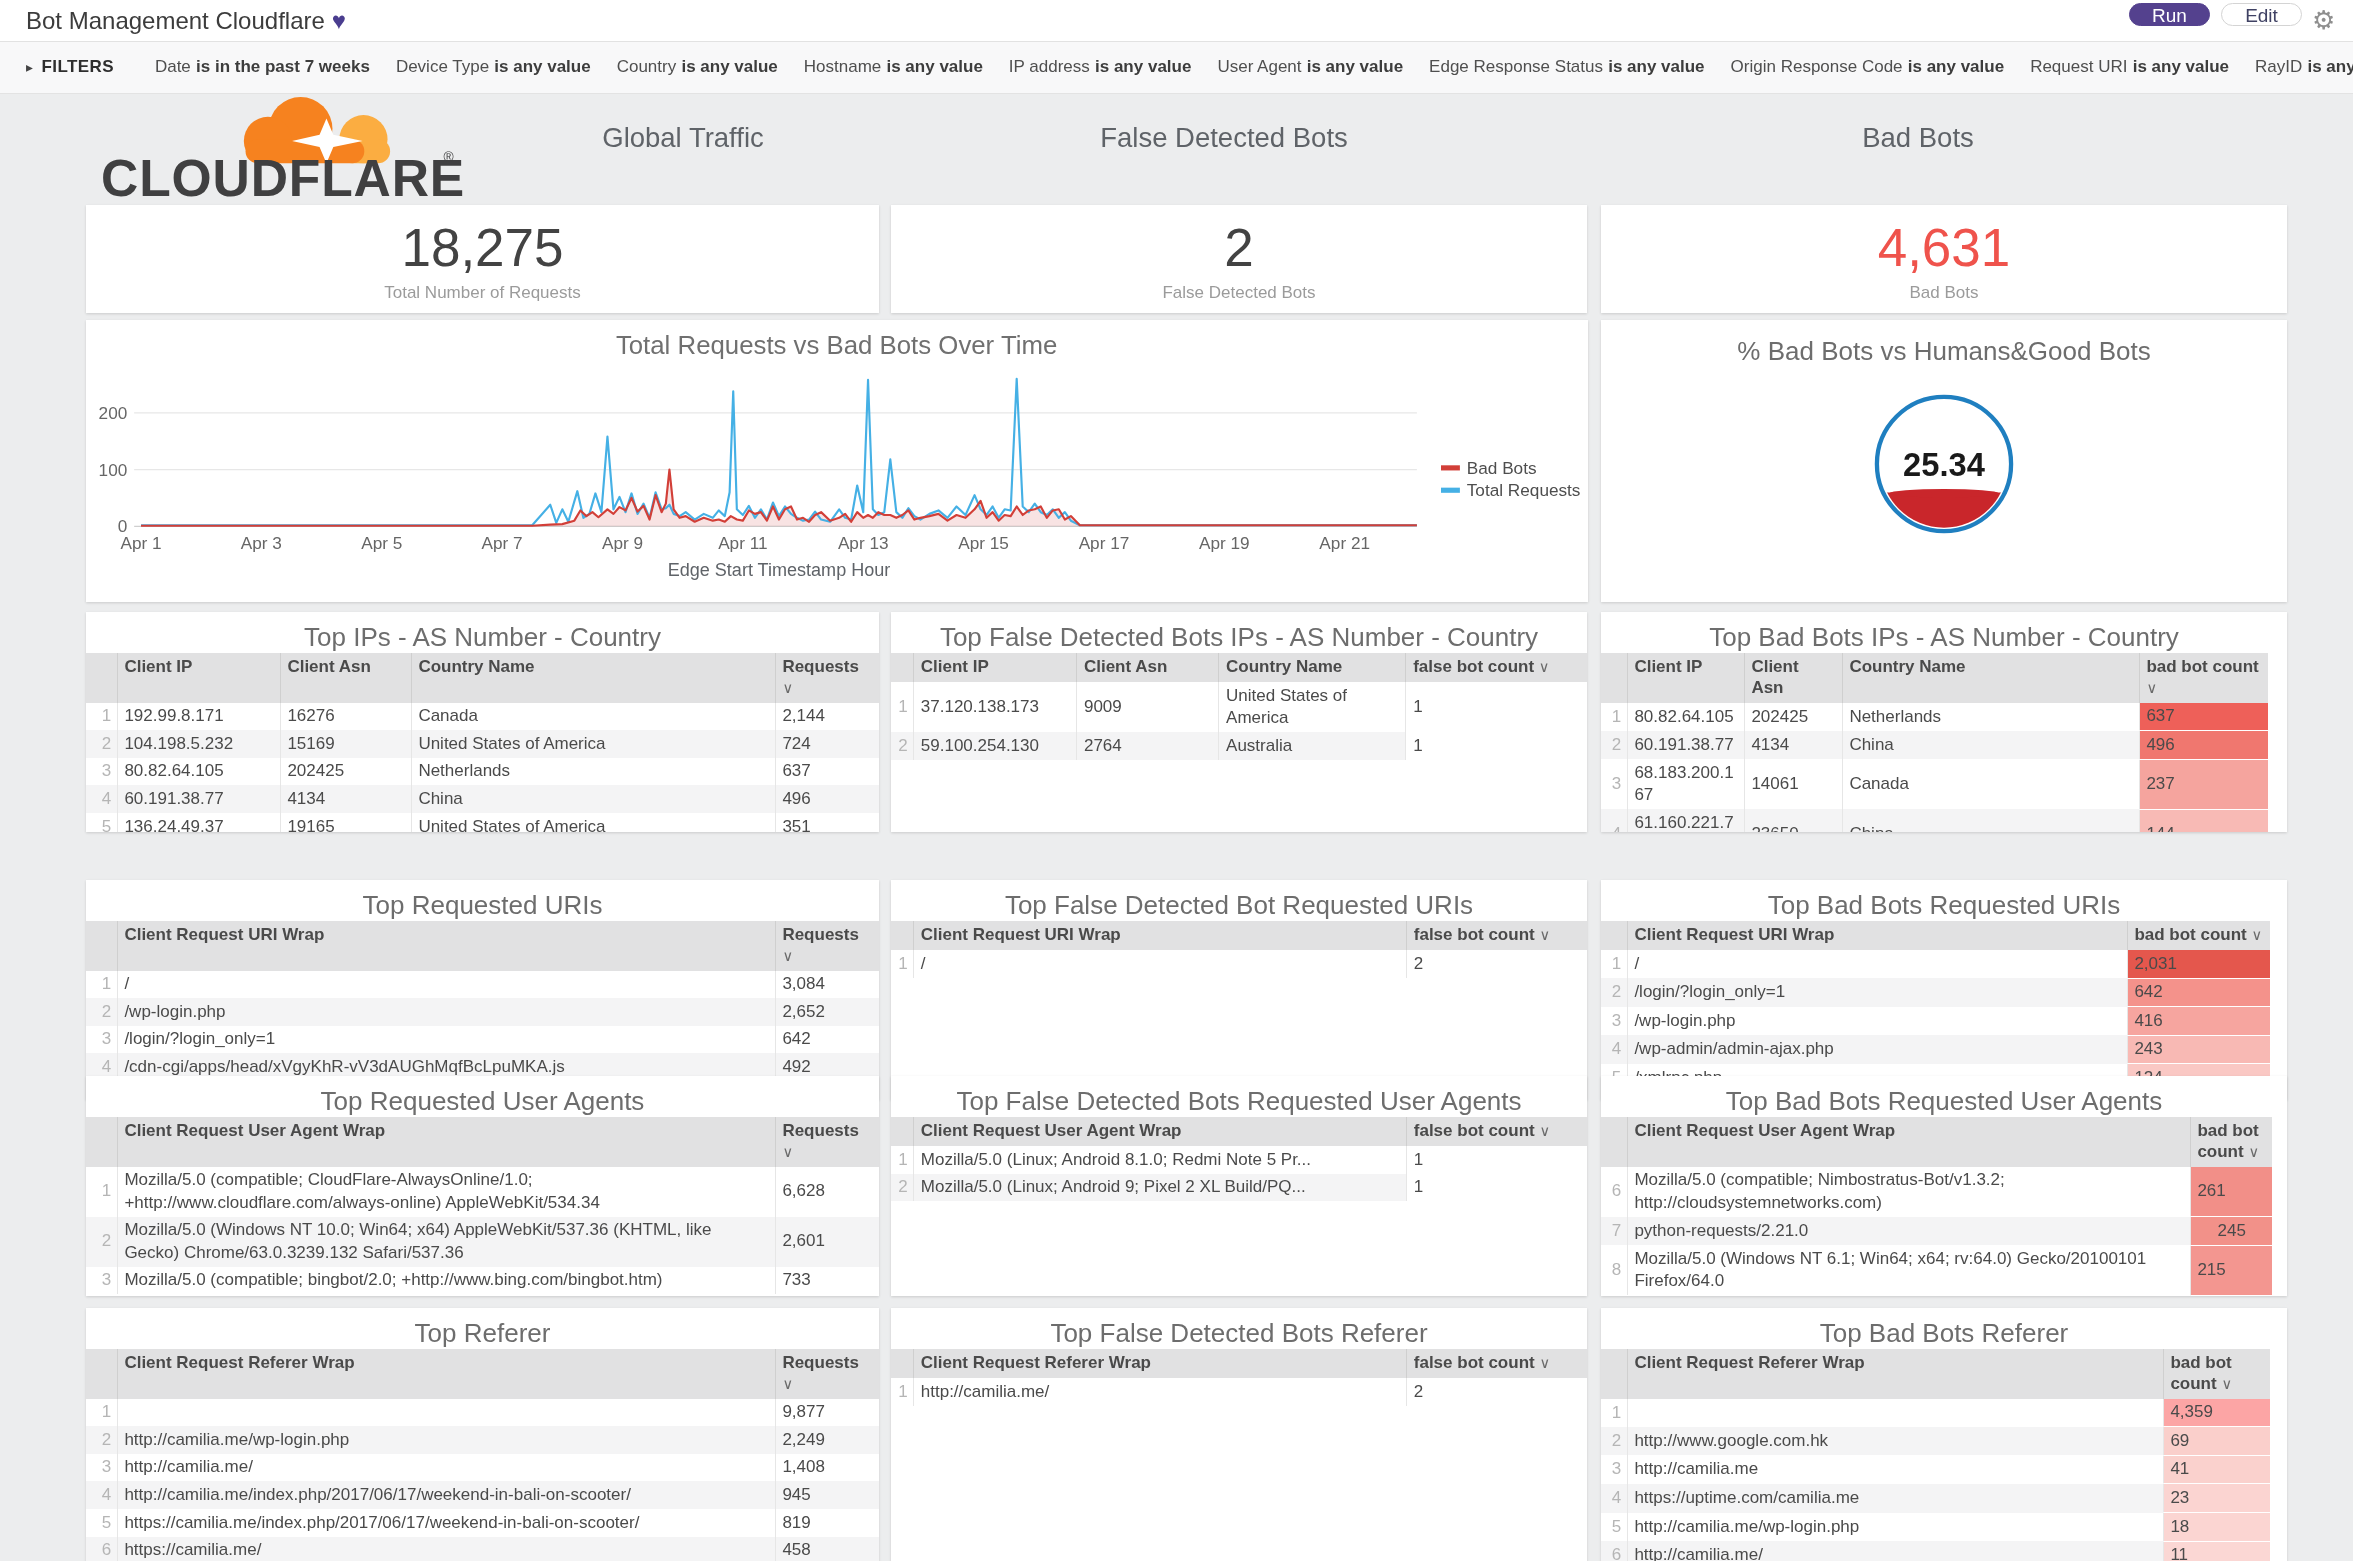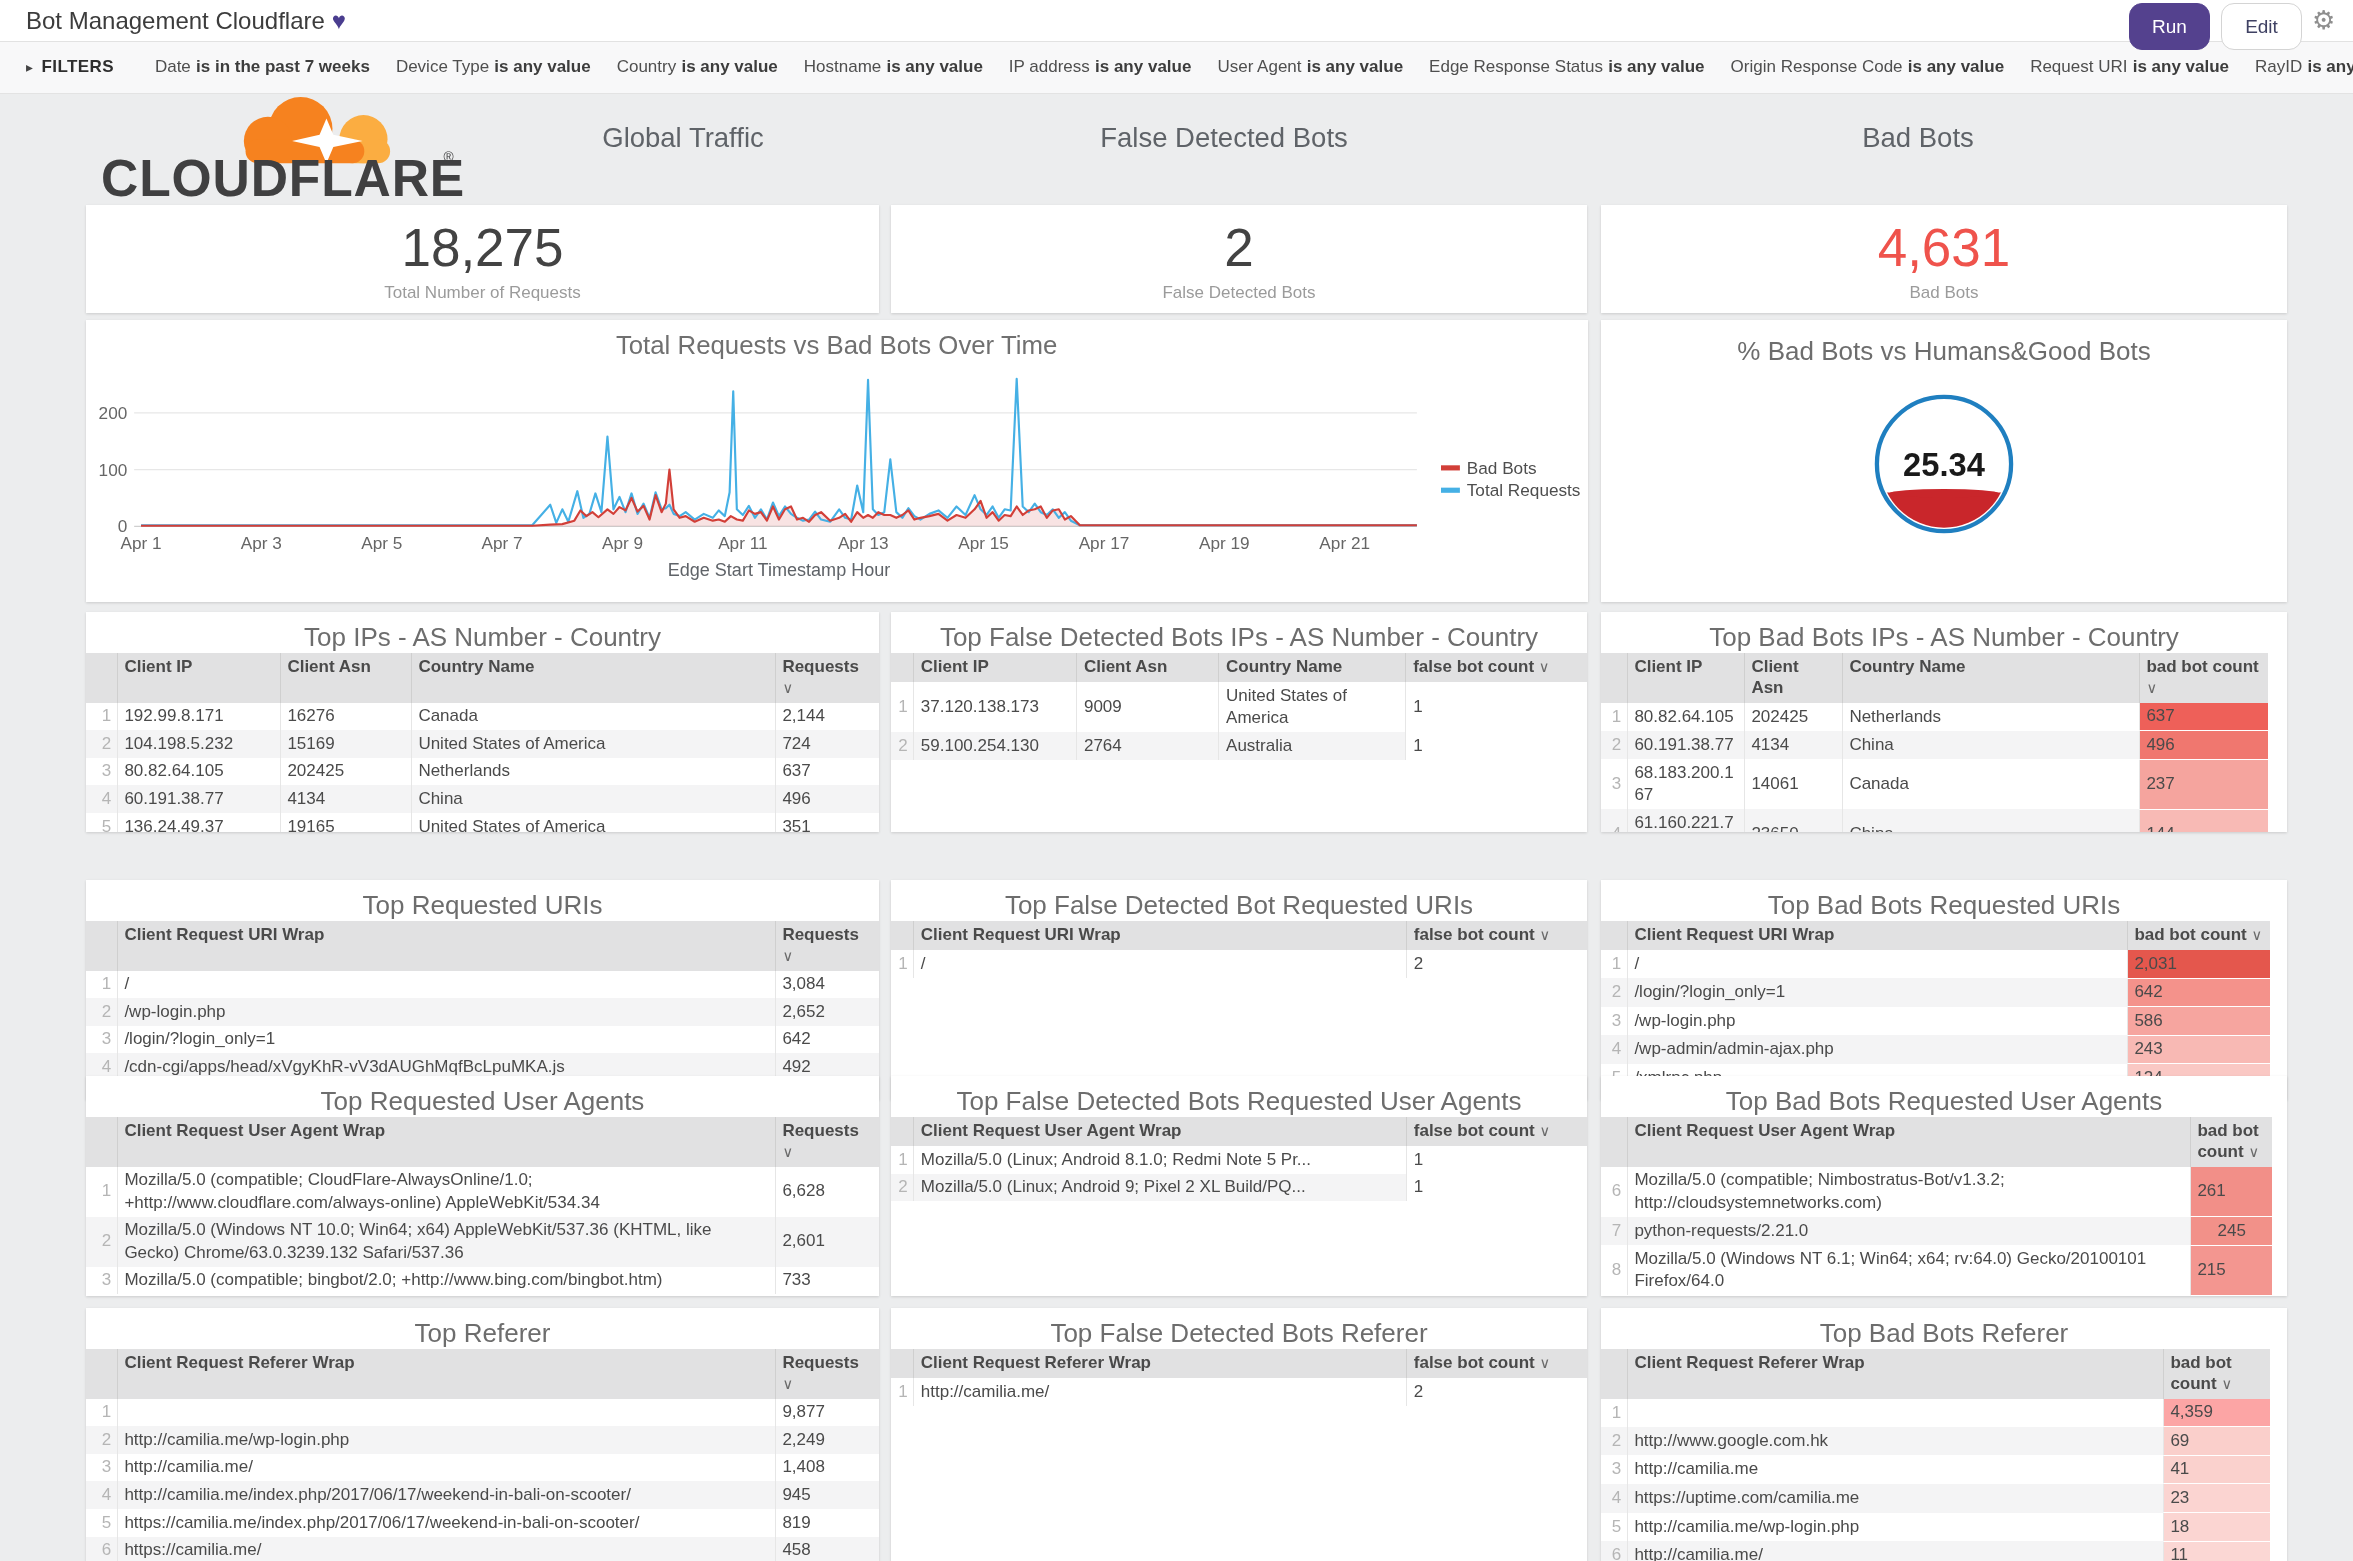--- a/index.html
+++ b/index.html
@@ -4,21 +4,21 @@
 <style>
   html,body{margin:0;padding:0;}
   body{
     width:2354px;height:1561px;overflow:hidden;position:relative;
     background:#ecedee;font-family:"Liberation Sans",sans-serif;color:#4a4a4a;
   }
   
   .topbar{position:absolute;top:0;left:0;width:2354px;height:41px;background:#fff;border-bottom:0.9px solid #e2e2e2;z-index:6;}
   .apptitle{position:absolute;left:26px;top:6.9px;font-size:24px;color:#3c3c3c;white-space:nowrap;}
   .heart{color:#4a3d8f;margin-left:6.9px;}
-  .btn{position:absolute;top:3.4px;height:47px;border-radius:13px;font-size:19px;font-family:"Liberation Sans",sans-serif;cursor:pointer;box-sizing:border-box;}
+  .btn{position:absolute;top:3.4px;height:23px;border-radius:13px;font-size:19px;font-family:"Liberation Sans",sans-serif;cursor:pointer;box-sizing:border-box;}
   .btn-run{left:2129px;width:81px;background:#54418e;color:#fff;border:0.9px solid #54418e;}
   .btn-edit{left:2221px;width:81px;background:#fff;color:#3f4163;border:0.9px solid #d4d4d4;}
   .gear{position:absolute;left:2312px;top:5.2px;font-size:26px;color:#8f8f8f;cursor:pointer;}
   
   .filterbar{position:absolute;top:41px;left:0;width:2354px;height:53px;background:#f8f8f9;border-bottom:0.9px solid #e3e3e3;
     display:flex;align-items:center;padding-left:26px;box-sizing:border-box;white-space:nowrap;overflow:hidden;z-index:5;}
   .farrow{font-size:13.8px;color:#444;margin-right:8.6px;}
   .flabel{font-weight:bold;font-size:17px;color:#2e2e2e;margin-right:41px;letter-spacing:0.4px;}
   .fitem{margin-right:26px;font-size:17px;color:#4f4f4f;}
   .fname{margin-right:5.2px;}
@@ -382,21 +382,21 @@
             <td class="val" style="background: rgb(228, 87, 77); border-bottom: 0.9px solid rgba(255, 255, 255, 0.7);">2,031</td>
           </tr>
           <tr>
             <td class="rank">2</td>
             <td>/login/?login_only=1</td>
             <td class="val" style="background: rgb(244, 146, 139); border-bottom: 0.9px solid rgba(255, 255, 255, 0.7);">642</td>
           </tr>
           <tr>
             <td class="rank">3</td>
             <td>/wp-login.php</td>
-            <td class="val" style="background: rgb(246, 165, 159); border-bottom: 0.9px solid rgba(255, 255, 255, 0.7);">586</td>
+            <td class="val" style="background: rgb(246, 165, 159); border-bottom: 0.9px solid rgba(255, 255, 255, 0.7);">416</td>
           </tr>
           <tr>
             <td class="rank">4</td>
             <td>/wp-admin/admin-ajax.php</td>
             <td class="val" style="background: rgb(248, 185, 180); border-bottom: 0.9px solid rgba(255, 255, 255, 0.7);">243</td>
           </tr>
           <tr>
             <td class="rank">5</td>
             <td>/xmlrpc.php</td>
             <td class="val" style="background: rgb(250, 200, 196); border-bottom: 0.9px solid rgba(255, 255, 255, 0.7);">124</td>

